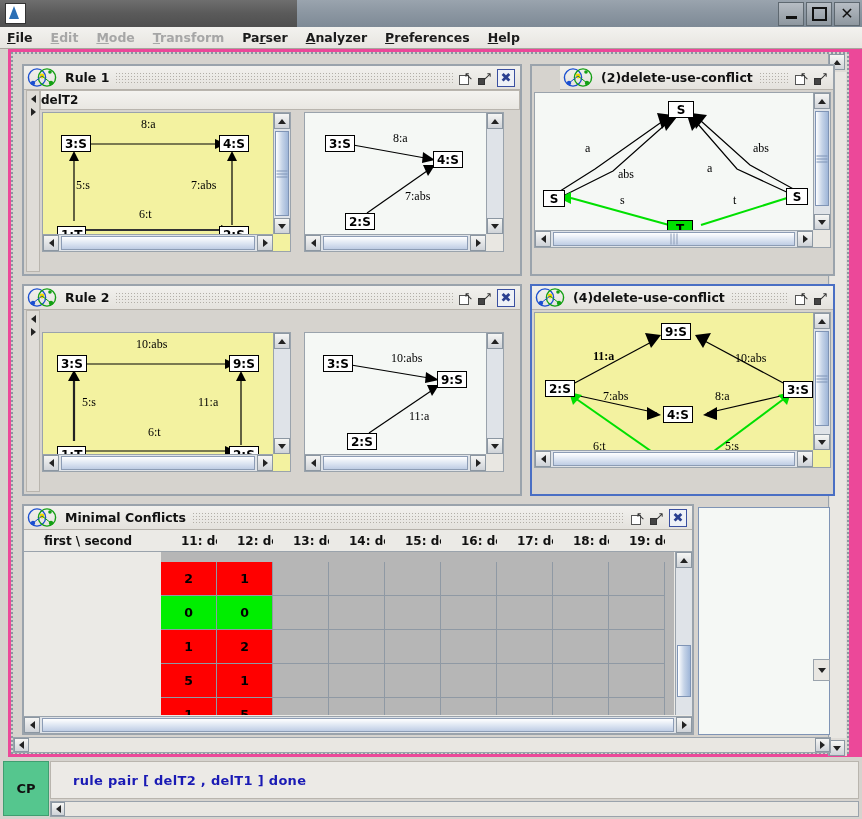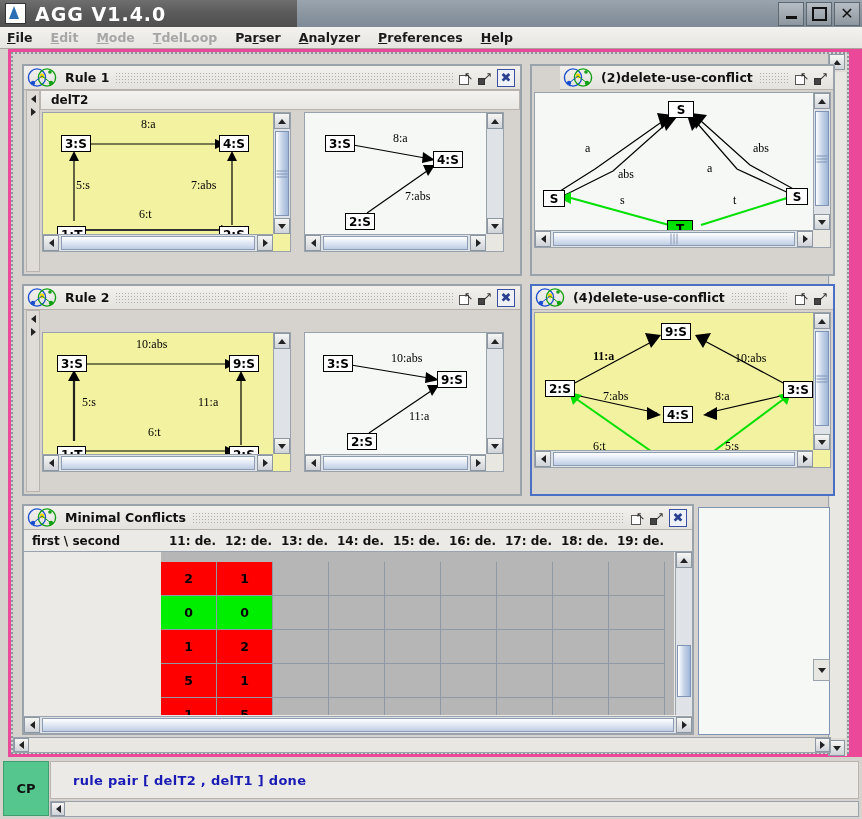--- a/index.html
+++ b/index.html
@@ -121,21 +121,21 @@
   .ic-sq{position:absolute;left:0;bottom:0;width:8px;height:8px;border:1.5px solid #555;background:#fff;}
   .ic-sq.filled{background:#444;border-color:#333;width:5px;height:5px;}
   .ic-arrow{position:absolute;right:0;top:0;font-size:11px;color:#333;line-height:1;}
 
   
   .rule-body{position:absolute;left:0;top:24px;right:0;bottom:0;box-sizing:border-box;}
   .rule-namebar{
     position:absolute;left:16px;top:0;right:0;height:20px;
     background:linear-gradient(to bottom,#f4f3f0,#e9e7e2);
     border:1px solid #b9b5ae;box-sizing:border-box;
-    display:flex;align-items:center;padding-left:10px;
+    display:flex;align-items:center;
   }
   .rule-name{font-size:12px;font-weight:bold;color:#111;}
   .rule-leftbar{
     position:absolute;left:2px;top:0px;width:14px;bottom:2px;
     background:#dfdcd7;border:1px solid #b9b5ae;box-sizing:border-box;
   }
   .mini-arrow{width:11px;height:11px;display:flex;align-items:center;justify-content:center;margin:2px auto 0;}
 
   .graphpane{
     position:absolute;box-sizing:border-box;
@@ -185,21 +185,21 @@
 
   
   .mc-body{position:absolute;left:0;top:24px;right:0;bottom:0;background:#ebeae6;}
   .mc-headrow{
     position:absolute;left:0;top:0;right:0;height:22px;
     background:#ebeae6;border-bottom:1px solid #9aa3ac;box-sizing:border-box;
     display:flex;align-items:center;
   }
   .mc-hcell{
     font-size:12px;font-weight:bold;color:#111;box-sizing:border-box;
-    padding-left:8px;white-space:nowrap;overflow:hidden;flex:none;
+    padding-left:20px;white-space:nowrap;overflow:hidden;flex:none;
   }
   .mc-scroll{position:absolute;left:0;top:22px;right:0;bottom:18px;overflow:hidden;}
   .mc-rowlabels{position:absolute;left:0;top:0;width:136px;bottom:0;background:#ebeae6;border-right:1px solid #9aa3ac;box-sizing:border-box;}
   .mc-rlabel{
     height:34px;display:flex;align-items:center;padding-left:3px;
     font-size:12px;font-weight:bold;color:#111;white-space:nowrap;box-sizing:border-box;
   }
   .mc-grid{position:absolute;left:137px;top:0;right:18px;bottom:0;background:#b6b6b6;}
   .mc-row{display:flex;height:34px;box-sizing:border-box;}
   .mc-cell{
@@ -243,40 +243,39 @@
   svg{display:block;overflow:visible;}
 </style>
 </head>
 <body>
 
 <div class="app">
 
   <div class="titlebar">
     <div class="tb-left">
       <div class="tb-logo"></div>
-      <div class="tb-title">AGG  V1.4.0</div>
     </div>
     <div class="tb-btns">
       <div class="tb-btn">
           <span class="glyph-min"></span>
         </div>
       <div class="tb-btn">
           <span class="glyph-max"></span>
         </div>
       <div class="tb-btn">
           <span class="glyph-close">✕</span>
         </div>
     </div>
   </div>
 
   <div class="menubar">
     <div class="menuitem"><u>F</u><span>ile</span></div>
     <div class="menuitem disabled"><u>E</u><span>dit</span></div>
     <div class="menuitem disabled"><u>M</u><span>ode</span></div>
-    <div class="menuitem disabled"><u>T</u><span>delLoop</span></div>
+    <div class="menuitem disabled"><u>T</u><span>ransform</span></div>
     <div class="menuitem">Pa<u>r</u><span>ser</span></div>
     <div class="menuitem"><u>A</u><span>nalyzer</span></div>
     <div class="menuitem"><u>P</u><span>references</span></div>
     <div class="menuitem"><u>H</u><span>elp</span></div>
   </div>
 
   <div class="desk">
     <div class="desk-inner">
 
       <div class="desk-vscroll">

